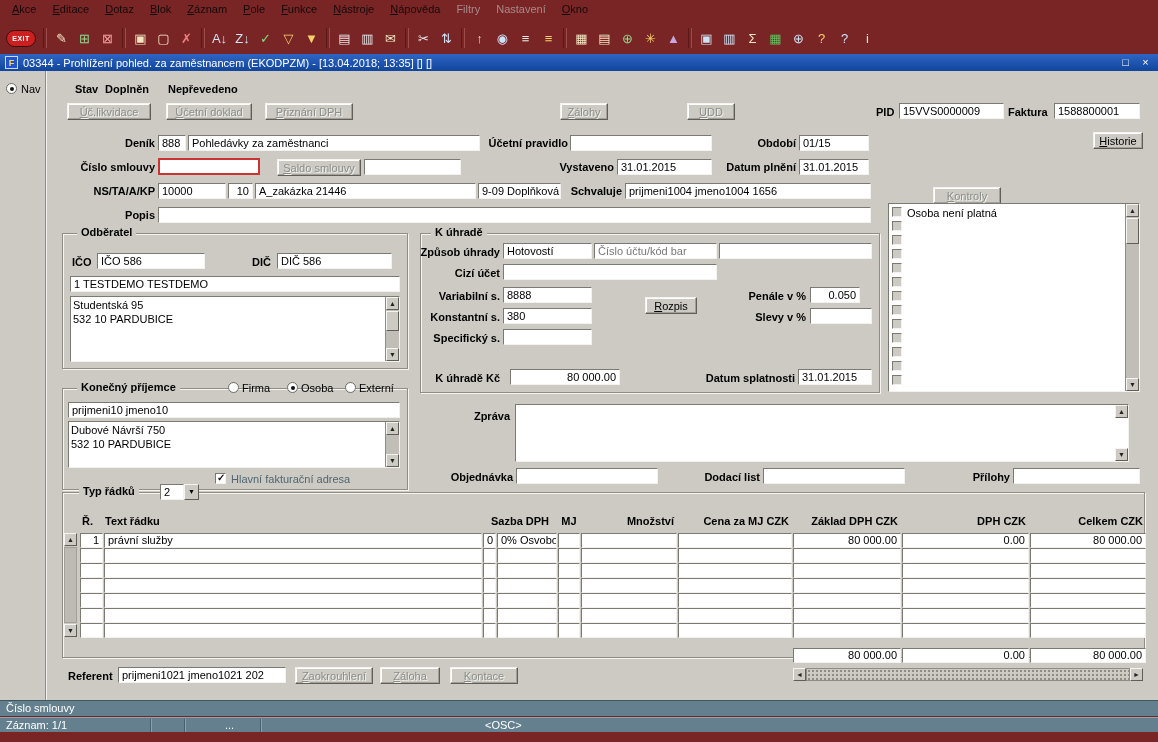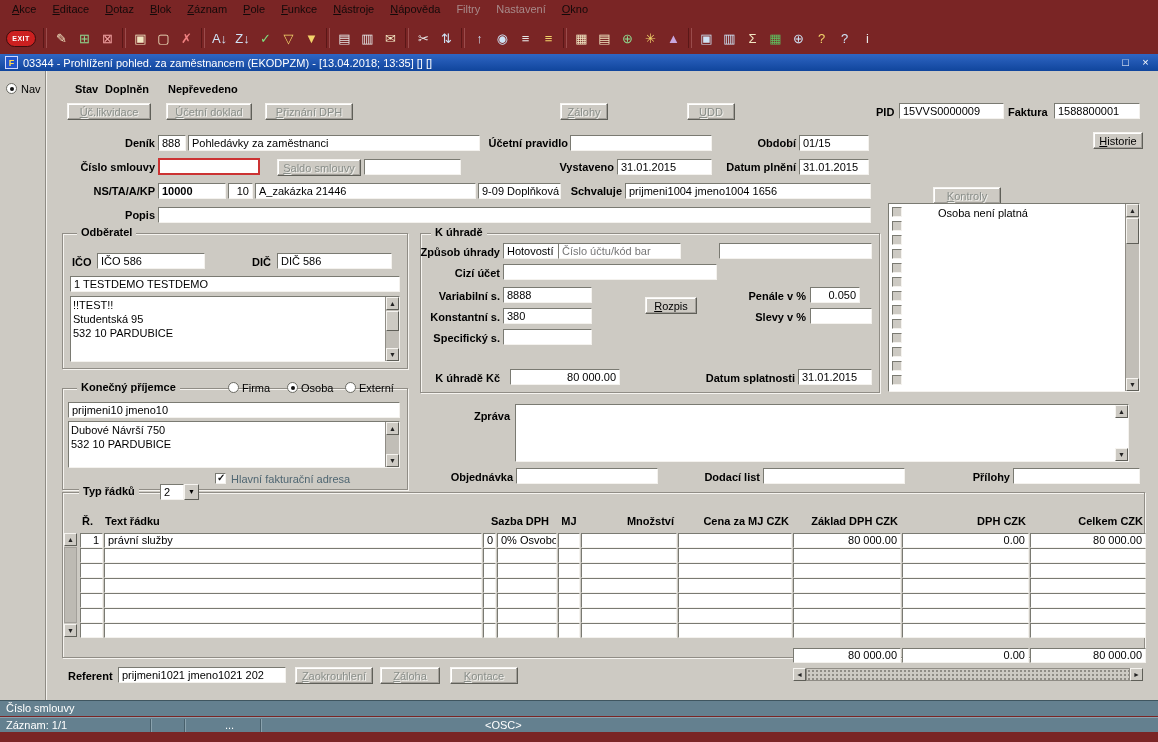--- a/index.html
+++ b/index.html
@@ -48,21 +48,21 @@
   .sthumb { position:absolute; left:0; width:13px; background:#cdcac3; border:1px solid; border-color:#f6f4f0 #5f5f58 #5f5f58 #f6f4f0; }
 
   .cb { position:absolute; width:11px; height:11px; background:#fff; border:1px solid; border-color:#7a7a72 #f4f2ee #f4f2ee #7a7a72; }
   .cb.checked::after { content:"✓"; position:absolute; left:1px; top:-2px; font-size:10px; font-weight:bold; color:#111; }
   .radio { position:absolute; width:11px; height:11px; border-radius:50%; background:#fff; border:1px solid #6b6b64; }
   .radio.sel::after { content:""; position:absolute; left:3px; top:3px; width:4px; height:4px; border-radius:50%; background:#111; }
   .rlabel { position:absolute; white-space:nowrap; }
 
   .klist-row { height:14px; position:relative; }
   .klist-row .cb { position:absolute; left:3px; top:1px; width:10px; height:10px; background:#cdcac3; }
-  .klabel { position:absolute; left:18px; top:0; line-height:14px; white-space:nowrap;margin-left:31px; }
+  .klabel { position:absolute; left:18px; top:0; line-height:14px; white-space:nowrap; }
 
   .combo-btn { position:absolute; width:15px; height:16px; background:#cdcac3; border:1px solid; border-color:#f6f4f0 #5f5f58 #5f5f58 #f6f4f0; font-size:7px; text-align:center; line-height:14px; }
 
   .hscroll-trough { position:absolute; background-color:#cdcac3; background-image:radial-gradient(#8f8c85 1px, transparent 1.3px); background-size:4px 4px; border:1px solid #8f8c85; }
 
   
   .hintbar { position:absolute; left:0; top:700px; width:1158px; height:16px; background:#64808f; border-top:1px solid #3f555f; color:#fff; line-height:15px; padding-left:6px; }
   .statusbar { position:absolute; left:0; top:717px; width:1158px; height:15px; background:#64808f; border-top:1px solid #8aa2ae; color:#fff; line-height:14px; }
   .statusbar .seg-sep { position:absolute; top:1px; width:2px; height:13px; border-left:1px solid #48606c; border-right:1px solid #8aa2ae; }
   .statusbar .stxt { position:absolute; top:0; white-space:nowrap; }
@@ -169,58 +169,57 @@
   <div class="lbl r" style="left:58px;top:90px;width:97px;">Číslo smlouvy</div>
   <div class="fld red" style="left:158px;top:87px;width:102px;height:17px;"></div>
   <div class="btn3d disabled mn" style="left:277px;top:88px;width:84px;"><u>S</u>aldo smlouvy</div>
   <div class="fld" style="left:364px;top:88px;width:97px;"></div>
   <div class="lbl r" style="left:550px;top:90px;width:64px;">Vystaveno</div>
   <div class="fld" style="left:617px;top:88px;width:95px;">31.01.2015</div>
   <div class="lbl r" style="left:714px;top:90px;width:82px;">Datum plnění</div>
   <div class="fld" style="left:799px;top:88px;width:70px;">31.01.2015</div>
 
   <div class="lbl r" style="left:58px;top:114px;width:97px;">NS/TA/A/KP</div>
-  <div class="fld" style="left:158px;top:112px;width:68px;font-weight:bold;">10000</div>
+  <div class="fld" style="left:158px;top:112px;width:68px;">10000</div>
   <div class="fld num" style="left:228px;top:112px;width:25px;">10</div>
   <div class="fld" style="left:255px;top:112px;width:221px;">A_zakázka 21446</div>
   <div class="fld" style="left:478px;top:112px;width:83px;">9-09 Doplňková či</div>
   <div class="lbl r" style="left:560px;top:114px;width:62px;">Schvaluje</div>
   <div class="fld" style="left:625px;top:112px;width:246px;">prijmeni1004 jmeno1004 1656</div>
   <div class="btn3d disabled mn" style="left:933px;top:116px;width:68px;"><u>K</u>ontroly</div>
 
   <div class="lbl r" style="left:58px;top:138px;width:97px;">Popis</div>
   <div class="fld" style="left:158px;top:136px;width:713px;"></div>
 
   <div class="gb" style="left:62px;top:162px;width:346px;height:136px;">
     <div class="legend" style="left:14px;">Odběratel</div>
   </div>
   <span class="lbl" style="left:72px;top:185px;">IČO</span>
   <div class="fld" style="left:97px;top:182px;width:108px;">IČO 586</div>
   <span class="lbl" style="left:252px;top:185px;">DIČ</span>
   <div class="fld" style="left:277px;top:182px;width:115px;">DIČ 586</div>
   <div class="fld" style="left:70px;top:205px;width:330px;">1 TESTDEMO TESTDEMO</div>
   <div class="listbox" style="left:70px;top:225px;width:330px;height:66px;">
     <div class="list-lines">
-      <div>!!TEST!!</div>
       <div>Studentská 95</div>
       <div>532 10 PARDUBICE</div>
     </div>
     <div class="vscroll">
       <div class="sbtn" style="top:0;">▲</div>
       <div class="sthumb" style="top:14px;height:20px;"></div>
       <div class="sbtn" style="bottom:0;">▼</div>
     </div>
   </div>
 
   <div class="gb" style="left:420px;top:162px;width:460px;height:160px;">
     <div class="legend" style="left:10px;">K úhradě</div>
   </div>
   <div class="lbl r" style="left:405px;top:175px;width:95px;">Způsob úhrady</div>
   <div class="fld" style="left:503px;top:172px;width:89px;">Hotovostí</div>
-  <div class="fld hint-text" style="left:558px;top:172px;width:123px;">Číslo účtu/kód bar</div>
+  <div class="fld hint-text" style="left:594px;top:172px;width:123px;">Číslo účtu/kód bar</div>
   <div class="fld" style="left:719px;top:172px;width:153px;"></div>
   <div class="lbl r" style="left:405px;top:196px;width:95px;">Cizí účet</div>
   <div class="fld" style="left:503px;top:193px;width:214px;"></div>
   <div class="lbl r" style="left:405px;top:219px;width:95px;">Variabilní s.</div>
   <div class="fld" style="left:503px;top:216px;width:89px;">8888</div>
   <div class="btn3d mn" style="left:645px;top:226px;width:52px;"><u>R</u>ozpis</div>
   <div class="lbl r" style="left:738px;top:219px;width:68px;">Penále v %</div>
   <div class="fld num" style="left:810px;top:216px;width:50px;">0.050</div>
   <div class="lbl r" style="left:405px;top:240px;width:95px;">Konstantní s.</div>
   <div class="fld" style="left:503px;top:237px;width:89px;">380</div>

